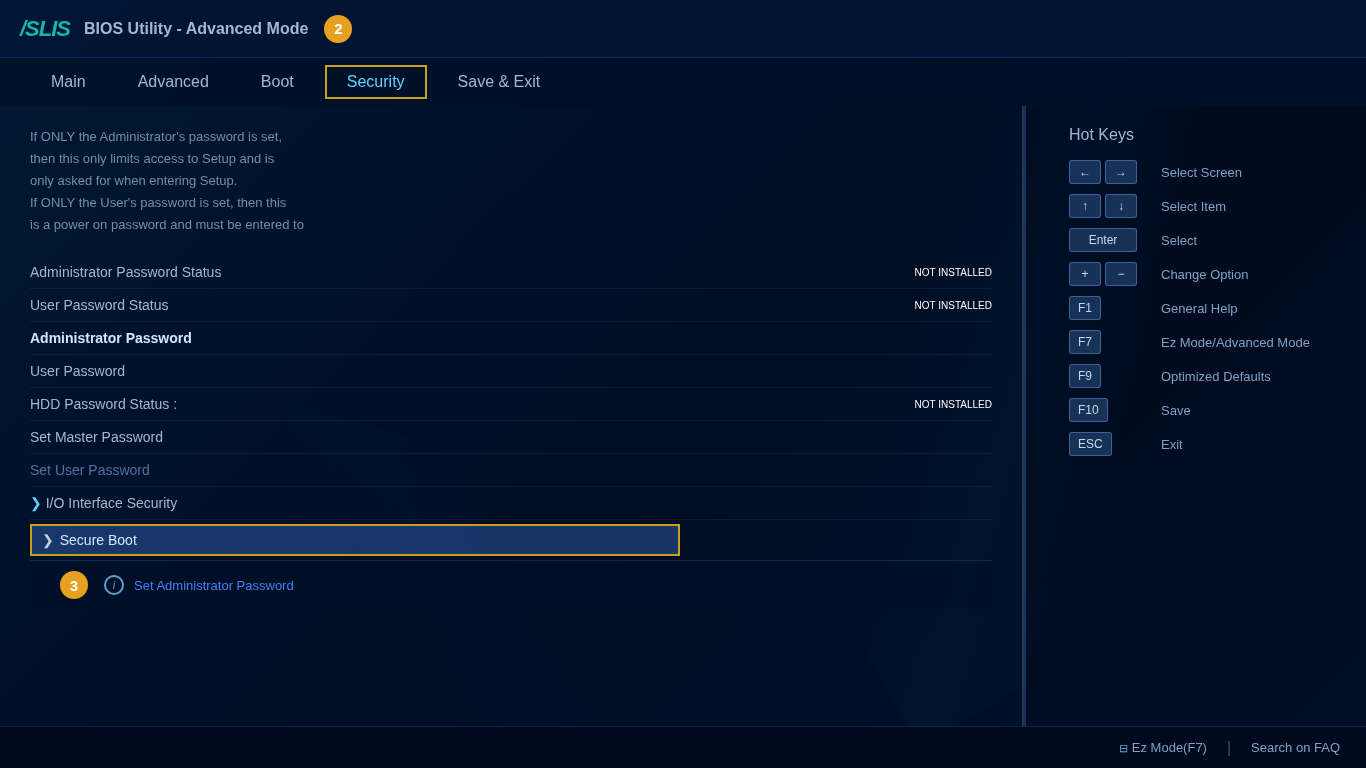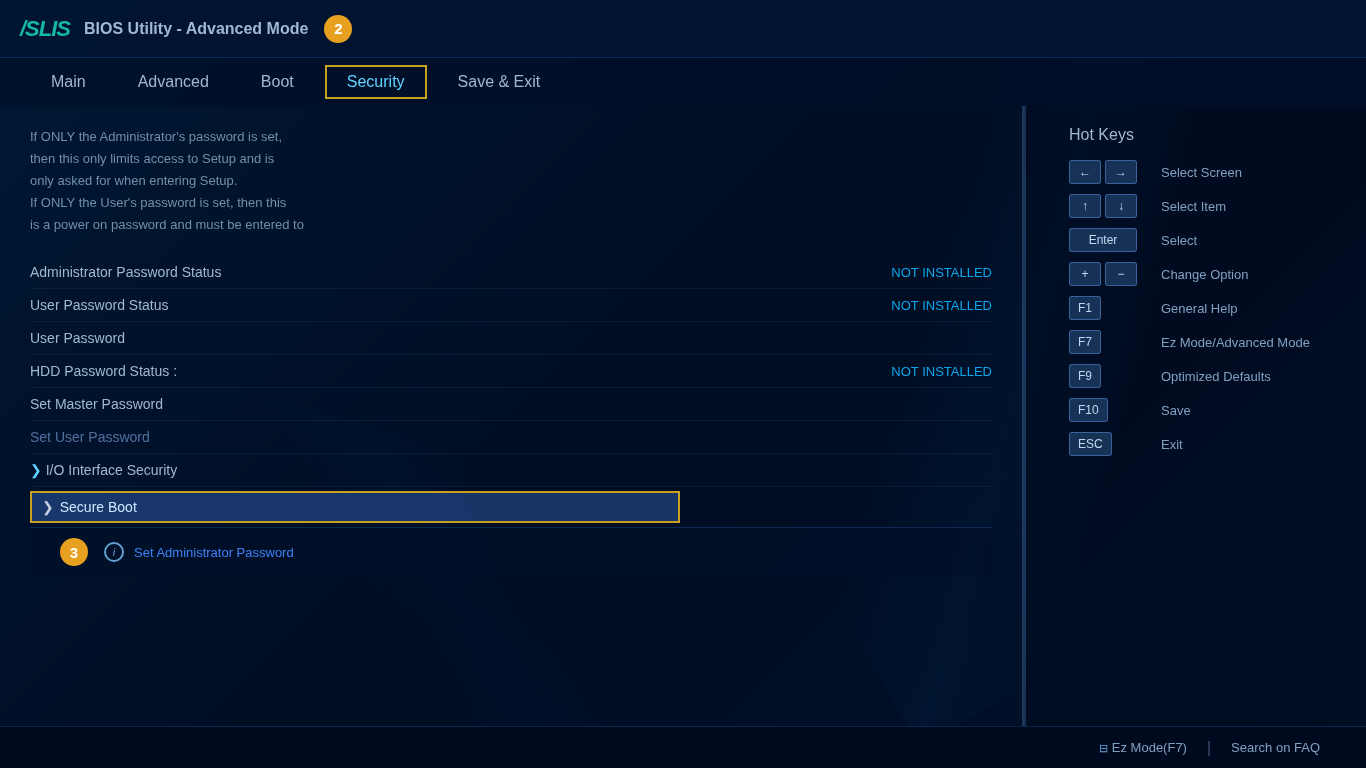--- a/index.html
+++ b/index.html
@@ -154,22 +154,22 @@
     .setting-label.bold {
       font-weight: bold;
       color: #d0e8ff;
     }
 
     .setting-label.dimmed {
       color: #5070a0;
     }
 
     .setting-value {
-      color: #0ea5e9;
-      font-size: 13px;
+      color: #ffffff;
+      font-size: 10px;
     }
 
     .section-item {
       display: flex;
       align-items: center;
       padding: 8px 0;
       font-size: 14px;
       color: #a0b8d0;
       border-bottom: 1px solid rgba(50,80,120,0.2);
     }
@@ -270,21 +270,21 @@
     .hotkey-label {
       font-size: 13px;
       color: #80a0c0;
     }
 
     
     .footer {
       display: flex;
       justify-content: flex-end;
       align-items: center;
-      padding: 8px 46px;
+      padding: 8px 26px;
       background: rgba(0,10,30,0.9);
       border-top: 1px solid rgba(50,100,180,0.3);
       height: 42px;
       gap: 20px;
     }
 
     .footer-btn {
       font-size: 13px;
       color: #80a0c0;
       cursor: pointer;
@@ -340,20 +340,23 @@
       <div class="setting-row">
         <span class="setting-label">Administrator Password Status</span>
         <span class="setting-value">NOT INSTALLED</span>
       </div>
 
       <div class="setting-row">
         <span class="setting-label">User Password Status</span>
         <span class="setting-value">NOT INSTALLED</span>
       </div>
 
+      <div class="setting-row">
+        <span class="setting-label bold">Administrator Password</span>
+      </div>
 
       <div class="setting-row">
         <span class="setting-label">User Password</span>
       </div>
 
       <div class="setting-row">
         <span class="setting-label">HDD Password Status :</span>
         <span class="setting-value">NOT INSTALLED</span>
       </div>
 

